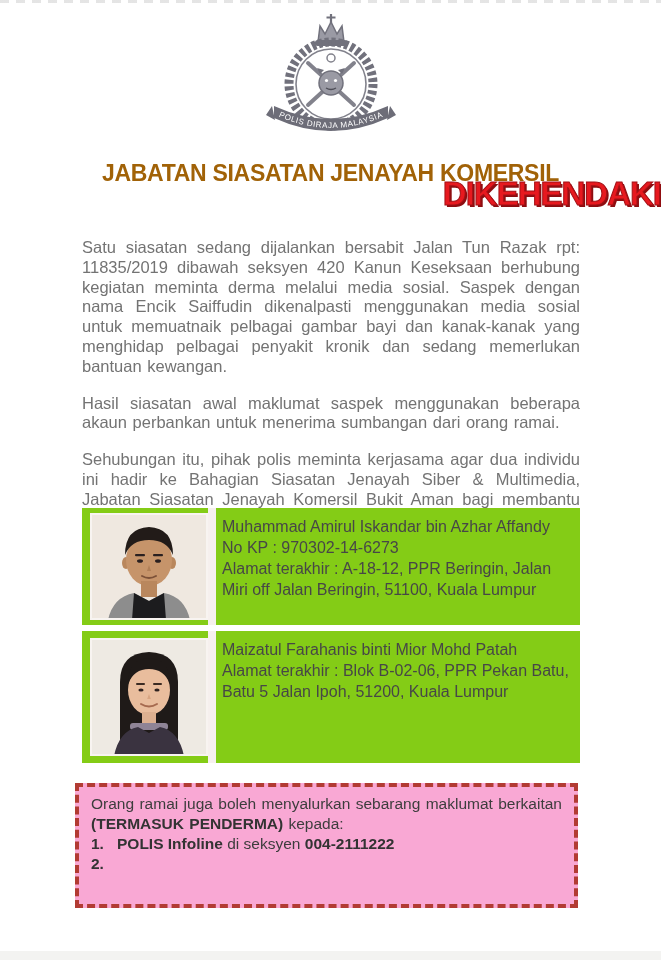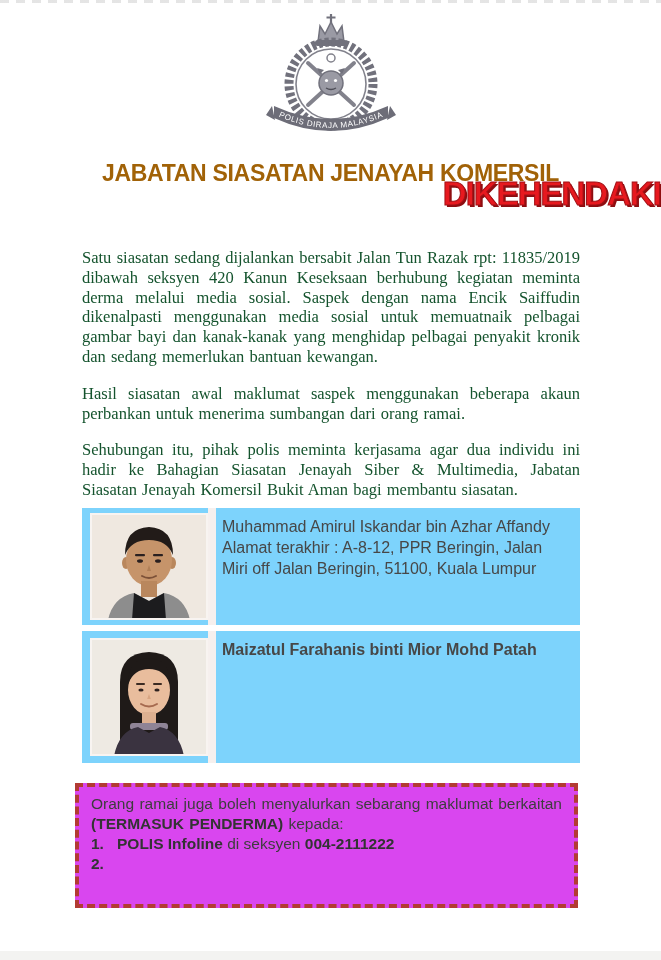--- a/index.html
+++ b/index.html
@@ -31,49 +31,49 @@
   }
   .headline {
     position: absolute; top: 175px; left: 0; width: 100%;
     text-align: right;
     font-size: 33px; font-weight: 800; letter-spacing: -1px;
     color: #e7191f;
     -webkit-text-stroke: 1px #a31116;
     text-shadow: 2px 2px 0 #8c0d10;
   }
   .body-text {
-    position: absolute; top: 248px; left: 82px; width: 498px;
-    font-size: 16.5px; line-height: 1.2; color: #14532d;
-    text-align: justify; word-spacing: 1px; font-family: Liberation Serif, serif;
+    position: absolute; top: 238px; left: 82px; width: 498px;
+    font-size: 16.5px; line-height: 1.2; color: #737373;
+    text-align: justify; word-spacing: 1px;
   }
   .body-text p { margin: 0 0 17px 0; }
   .card {
     position: absolute; left: 82px; width: 498px;
-    background: #7dd3fc;
+    background: #84cc16;
   }
   .card-1 { top: 508px; height: 117px; }
-  .card-2 { top: 631px; height: 132px; font-weight: bold; }
+  .card-2 { top: 631px; height: 132px; }
   .photo { position: absolute; left: 8px; display: block; }
   .card-1 .photo { top: 5px; }
   .card-2 .photo { top: 7px; }
   .card-divider {
     position: absolute; left: 126px; top: 0; bottom: 0; width: 8px;
     background: #f6f0ee;
   }
   .card-text {
     position: absolute; left: 140px; top: 9px; right: 8px;
     font-size: 16px; line-height: 1.31; color: #474747;
   }
   .contact-box {
     position: absolute; left: 75px; top: 783px; width: 503px; height: 125px;
     box-sizing: border-box;
     border: 4px dashed #b23b33;
     padding: 7px 12px;
     font-size: 15.5px; line-height: 1.29; color: #3d3d3d;
-    background: #d946ef;
+    background: #f9a8d4;
   }
   .contact-intro { margin: 0; text-align: justify; word-spacing: 1px; }
   .contact-item { display: flex; }
   .contact-item .num { width: 26px; flex: none; font-weight: 700; color: #333333; }
   .contact-box b { font-weight: 700; color: #333333; }
   .officer-line { padding-left: 38px; }
 </style>
 </head>
 <body>
 
@@ -136,21 +136,22 @@
       <path d="M59,52 l-2,6 h4 z" fill="#b07f57"></path>
       <path d="M52,63 Q59,67 66,63" stroke="#7c5138" stroke-width="2" fill="none" stroke-linecap="round"></path>
       <rect x="51" y="68" width="16" height="16" fill="#b9875d"></rect>
       <path d="M18,107 Q23,84 44,80 L59,88 L74,80 Q95,84 100,107 Z" fill="#8d8d8d"></path>
       <path d="M44,80 L59,88 L74,80 L76,107 L42,107 Z" fill="#1c1c1e"></path>
       <rect x="1" y="1" width="116" height="105" fill="none" stroke="#f8f4f1" stroke-width="2"></rect>
     </svg>
     <div class="card-divider"></div>
     <div class="card-text">
       <div>Muhammad Amirul Iskandar bin Azhar Affandy</div>
-      <div>Alamat terakhir : A-8-12, PPR Beringin, Jalan Miri off Jalan Beringin, 51100, Kuala Lumpur</div>
+      <div>No KP : 970302-14-6273</div>
+      <div>Alamat terakhir : A-18-12, PPR Beringin, Jalan Miri off Jalan Beringin, 51100, Kuala Lumpur</div>
     </div>
   </div>
 
   <div class="card card-2">
     <svg class="photo" viewBox="0 0 118 118" width="118" height="118" xmlns="http://www.w3.org/2000/svg">
       <rect width="118" height="118" fill="#eeeae3"></rect>
       <path d="M30,118 L30,44 Q30,15 59,14 Q88,15 88,44 L88,118 Z" fill="#1f1a18"></path>
       <ellipse cx="59" cy="52" rx="21" ry="25" fill="#e9bd9d"></ellipse>
       <path d="M38,46 Q38,21 59,20 Q80,21 80,46 Q74,31 59,31 Q44,31 38,46 Z" fill="#1f1a18"></path>
       <rect x="46" y="45" width="9" height="2" rx="1" fill="#3a2a22"></rect>
@@ -160,20 +161,21 @@
       <path d="M59,56 l-1.8,5 h3.6 z" fill="#d8a582"></path>
       <path d="M51,66 Q59,71 67,66" stroke="#a66a4f" stroke-width="2" fill="none" stroke-linecap="round"></path>
       <rect x="52" y="74" width="14" height="13" fill="#ddb090"></rect>
       <rect x="40" y="85" width="38" height="7" rx="3" fill="#8f8496"></rect>
       <path d="M24,118 Q29,93 48,89 L59,95 L70,89 Q89,93 94,118 Z" fill="#3a3340"></path>
       <rect x="1" y="1" width="116" height="116" fill="none" stroke="#f8f4f1" stroke-width="2"></rect>
     </svg>
     <div class="card-divider"></div>
     <div class="card-text">
       <div>Maizatul Farahanis binti Mior Mohd Patah</div>
+      <div>Alamat terakhir : Blok B-02-06, PPR Pekan Batu, Batu 5 Jalan Ipoh, 51200, Kuala Lumpur</div>
     </div>
   </div>
 
   <div class="contact-box">
     <p class="contact-intro"><span>Orang ramai juga boleh menyalurkan sebarang maklumat berkaitan </span><b>(TERMASUK PENDERMA)</b><span> kepada:</span></p>
     <div class="contact-item">
       <span class="num">1.</span>
       <span><b>POLIS Infoline</b><span> di seksyen </span><b>004-2111222</b></span>
     </div>
     <div class="contact-item">

